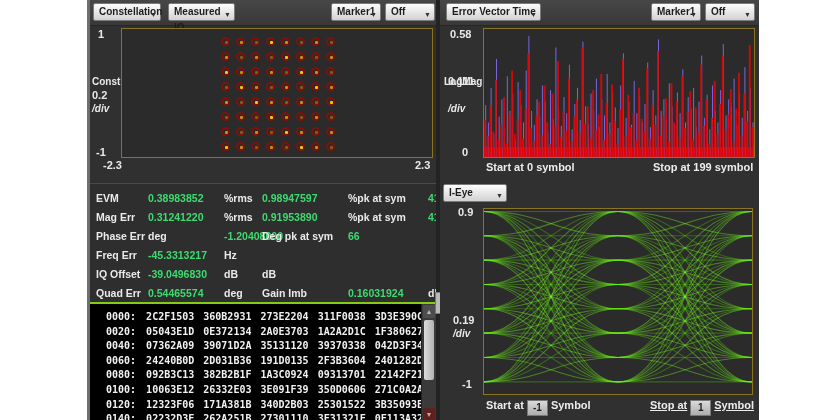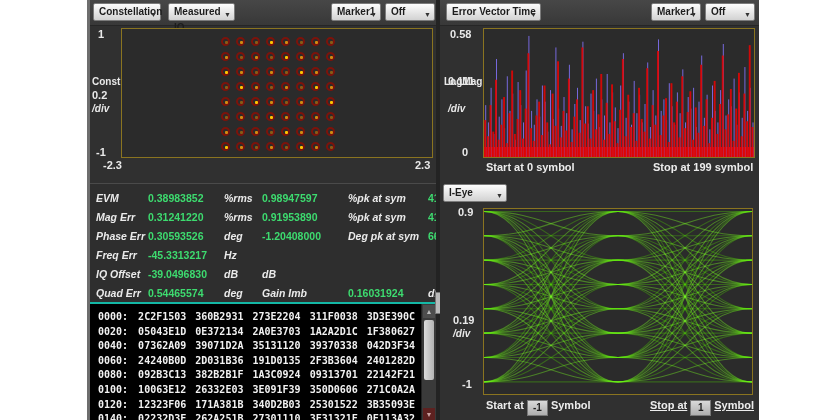--- a/index.html
+++ b/index.html
@@ -29,25 +29,25 @@
 
   
   .cdot{position:absolute;width:9px;height:9px;border:2px solid #7c130b;border-radius:50%;box-sizing:border-box;}
   .cdot i{position:absolute;left:1.5px;top:1.5px;width:3px;height:3px;border-radius:1px;}
 
   
   #evm-panel{position:absolute;left:0;top:183px;width:346px;height:117px;background:#2e2e2e;
              border-top:1px solid #4a4a4a;box-sizing:border-box;padding:5px 0 0 6px;}
   .evm-row{display:grid;grid-template-columns:52px 76px 38px 86px 80px 1fr;height:19px;line-height:19px;
            font-size:10.5px;font-weight:bold;white-space:nowrap;}
-  .evm-row .w{color:#eaeaea;font-style:italic;} .evm-row .g{color:#3ddb6f;}
+  .evm-row .w{color:#eaeaea;} .evm-row .g{color:#3ddb6f;}
 
   
   #hex-panel{position:absolute;left:0;top:302px;width:346px;height:118px;background:#000;
-             border-top:2px solid #14b8a6;box-sizing:border-box;padding:6px 0 0 8px;overflow:hidden;}
+             border-top:2px solid #84cc16;box-sizing:border-box;padding:6px 0 0 16px;overflow:hidden;}
   .hex-row{font-family:"DejaVu Sans Mono",monospace;font-size:10px;font-weight:bold;color:#f2f2f2;
            height:14.6px;line-height:14.6px;white-space:nowrap;}
   .hex-row .addr{margin-right:10px;}
   .hex-row .grp{margin-right:9px;}
 
   
   #hex-scroll{position:absolute;right:0;top:0;width:14px;height:118px;background:#3a3a3a;border-left:1px solid #222;}
   .sb-btn{position:absolute;left:1px;width:12px;height:13px;background:#4d4d4d;color:#b9b9b9;
           font-size:7px;text-align:center;line-height:13px;}
   #sb-up{top:1px;}
@@ -305,21 +305,20 @@
             <div class="evm-row">
               <span class="w">Mag Err</span>
               <span class="g">0.31241220</span>
               <span class="w">%rms</span>
               <span class="g">0.91953890</span>
               <span class="w">%pk at sym</span>
               <span class="g">41</span>
             </div>
             <div class="evm-row">
               <span class="w">Phase Err</span>
-              <span class="g">0.30593526</span>
               <span class="w">deg</span>
               <span class="g">-1.20408000</span>
               <span class="w">Deg pk at sym</span>
               <span class="g">66</span>
             </div>
             <div class="evm-row">
               <span class="w">Freq Err</span>
               <span class="g">-45.3313217</span>
               <span class="w">Hz</span>
               <span class="w"></span>

